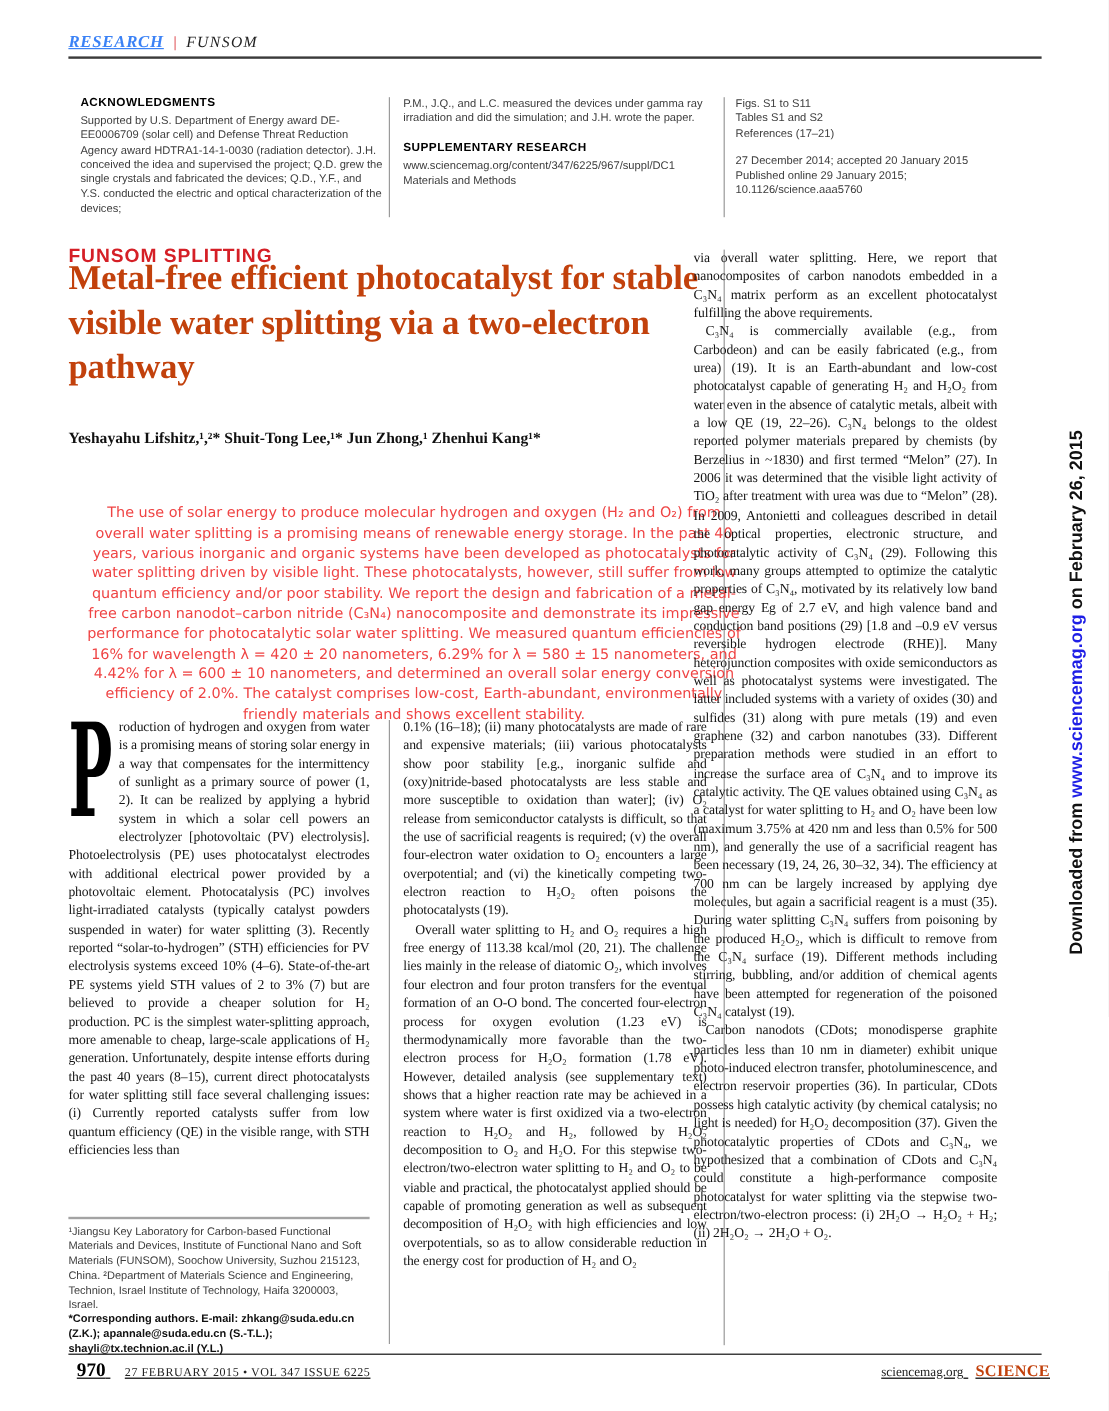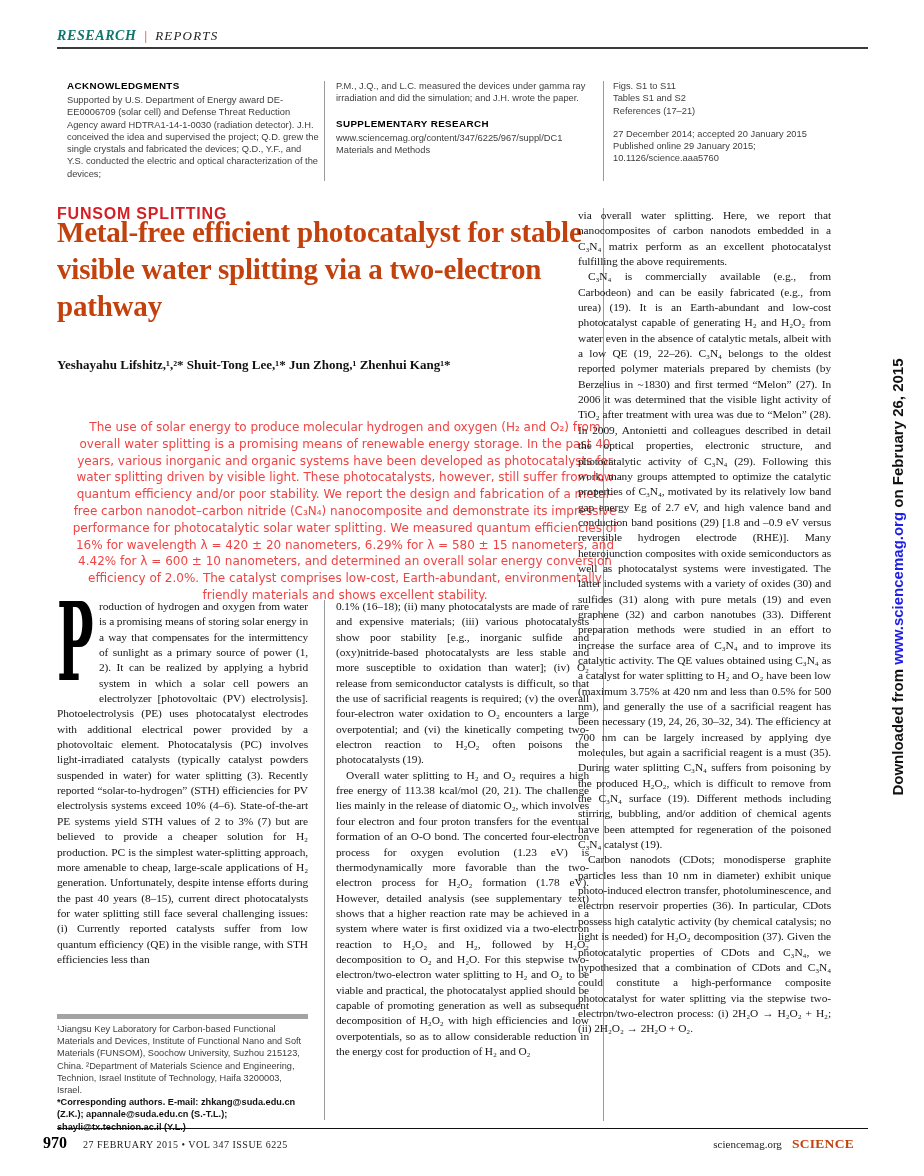--- a/index.html
+++ b/index.html
@@ -1,21 +1,21 @@
 <!DOCTYPE html>
 <html><head>
 <meta charset="utf-8">
 <style>
   html,body{margin:0;padding:0;background:#e8e8e8;}
   #page{position:relative;width:924px;height:1176px;background:#ffffff;overflow:hidden;
         font-family:"Liberation Serif","DejaVu Serif",serif;}
 
   
   .hd{position:absolute;left:57px;top:26px;white-space:nowrap;}
-  .hd-research{font:700 14px "Liberation Serif",serif;font-style:italic;letter-spacing:.6px;color:#0f766e;}
+  .hd-research{font:700 14px "Liberation Serif",serif;font-style:italic;letter-spacing:.6px;color:#3b82f6;text-decoration:underline;}
   .hd-sep{color:#d51f26;font:400 13px "Liberation Serif",serif;margin:0 8px;}
   .hd-reports{font:400 13px "Liberation Serif",serif;font-style:italic;letter-spacing:1.2px;color:#222;}
   .rule-top{position:absolute;left:57px;top:47px;width:811px;height:2px;background:#3a3a3a;}
 
   
   .ack{position:absolute;top:80px;}
   .ack1{left:67px;width:252px;}
   .ack2{left:336px;width:255px;}
   .ack3{left:613px;width:254px;}
   .ack-h{font:700 9.8px "Liberation Sans",sans-serif;letter-spacing:.4px;color:#000;margin:0 0 3px 0;}
@@ -44,46 +44,46 @@
   .col{position:absolute;overflow:hidden;}
   .col1{left:57px;top:599px;width:251px;height:394px;}
   .col2{left:336px;top:599px;width:253px;height:523px;}
   .col3{left:578px;top:208px;width:253px;height:915px;}
   .bp{margin:0;font:400 11.4px/15.35px "Liberation Serif","DejaVu Serif",serif;
       color:#151515;text-align:justify;letter-spacing:-.1px;}
   .indent{text-indent:10px;}
   .dropcap{float:left;width:36px;height:82px;margin:2px 6px 10px 0;}
 
   
-  .footnote{position:absolute;left:57px;top:1014px;width:251px;border-top:5px solid #a3a3a3;padding-top:4px;}
+  .footnote{position:absolute;left:57px;top:1014px;width:251px;border-top:2px solid #a3a3a3;padding-top:4px;}
   .fn-aff{margin:0;font:400 9.2px/12.2px "Liberation Sans",sans-serif;color:#3d3d3d;}
   .fn-corr{margin:0;font:700 9.2px/12.2px "Liberation Sans",sans-serif;color:#111;}
 
   
   .sidebar{position:absolute;left:650px;top:566px;width:500px;height:22px;
            transform:rotate(-90deg);text-align:center;white-space:nowrap;
            font:700 15px "Liberation Sans",sans-serif;color:#111;}
   .sb-link{color:#1e1ee6;text-decoration:none;}
 
   
   .rule-bottom{position:absolute;left:57px;top:1128px;width:811px;height:1px;background:#111;}
-  .ft{position:absolute;left:43px;top:1134px;width:811px;display:flex;
-      justify-content:space-between;align-items:flex-end;}
+  .ft{position:absolute;left:64px;top:1134px;width:811px;display:flex;
+      justify-content:space-between;align-items:flex-end;text-decoration:underline;}
   .ft-page{font:700 16px "Liberation Serif",serif;color:#000;}
   .ft-issue{font:400 10px "Liberation Serif",serif;letter-spacing:.5px;color:#222;margin-left:12px;}
   .ft-site{font:400 11px "Liberation Serif",serif;color:#222;}
   .ft-brand{font:700 13.5px "Liberation Serif",serif;letter-spacing:.3px;color:#c2410c;margin-left:6px;}
 </style>
 </head>
 <body>
 
 <div id="page">
 
   <div class="hd">
-    <span class="hd-research">RESEARCH</span><span class="hd-sep">|</span><span class="hd-reports">REPORTS</span>
+    <span class="hd-research">RESEARCH</span><span class="hd-sep">|</span><span class="hd-reports">FUNSOM</span>
   </div>
   <div class="rule-top"></div>
 
   <section class="ack ack1">
     <div class="ack-h">ACKNOWLEDGMENTS</div>
     <p class="ack-t">Supported by U.S. Department of Energy award DE-EE0006709 (solar cell) and Defense Threat Reduction Agency award HDTRA1-14-1-0030 (radiation detector). J.H. conceived the idea and supervised the project; Q.D. grew the single crystals and fabricated the devices; Q.D., Y.F., and Y.S. conducted the electric and optical characterization of the devices;</p>
   </section>
 
   <section class="ack ack2">
     <p class="ack-t">P.M., J.Q., and L.C. measured the devices under gamma ray irradiation and did the simulation; and J.H. wrote the paper.</p>

